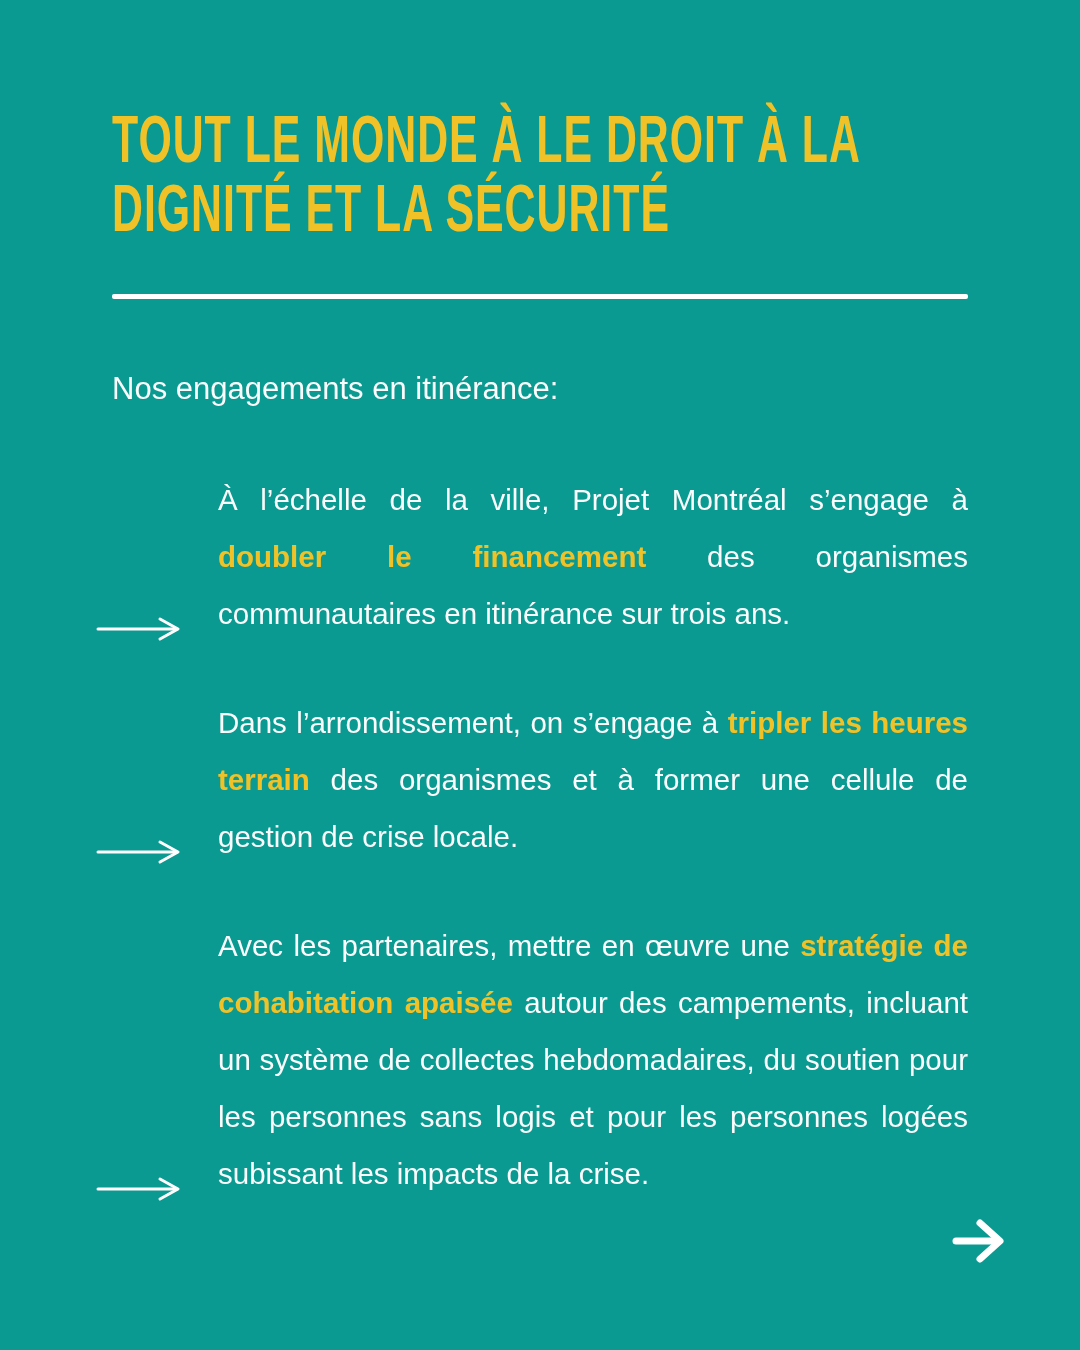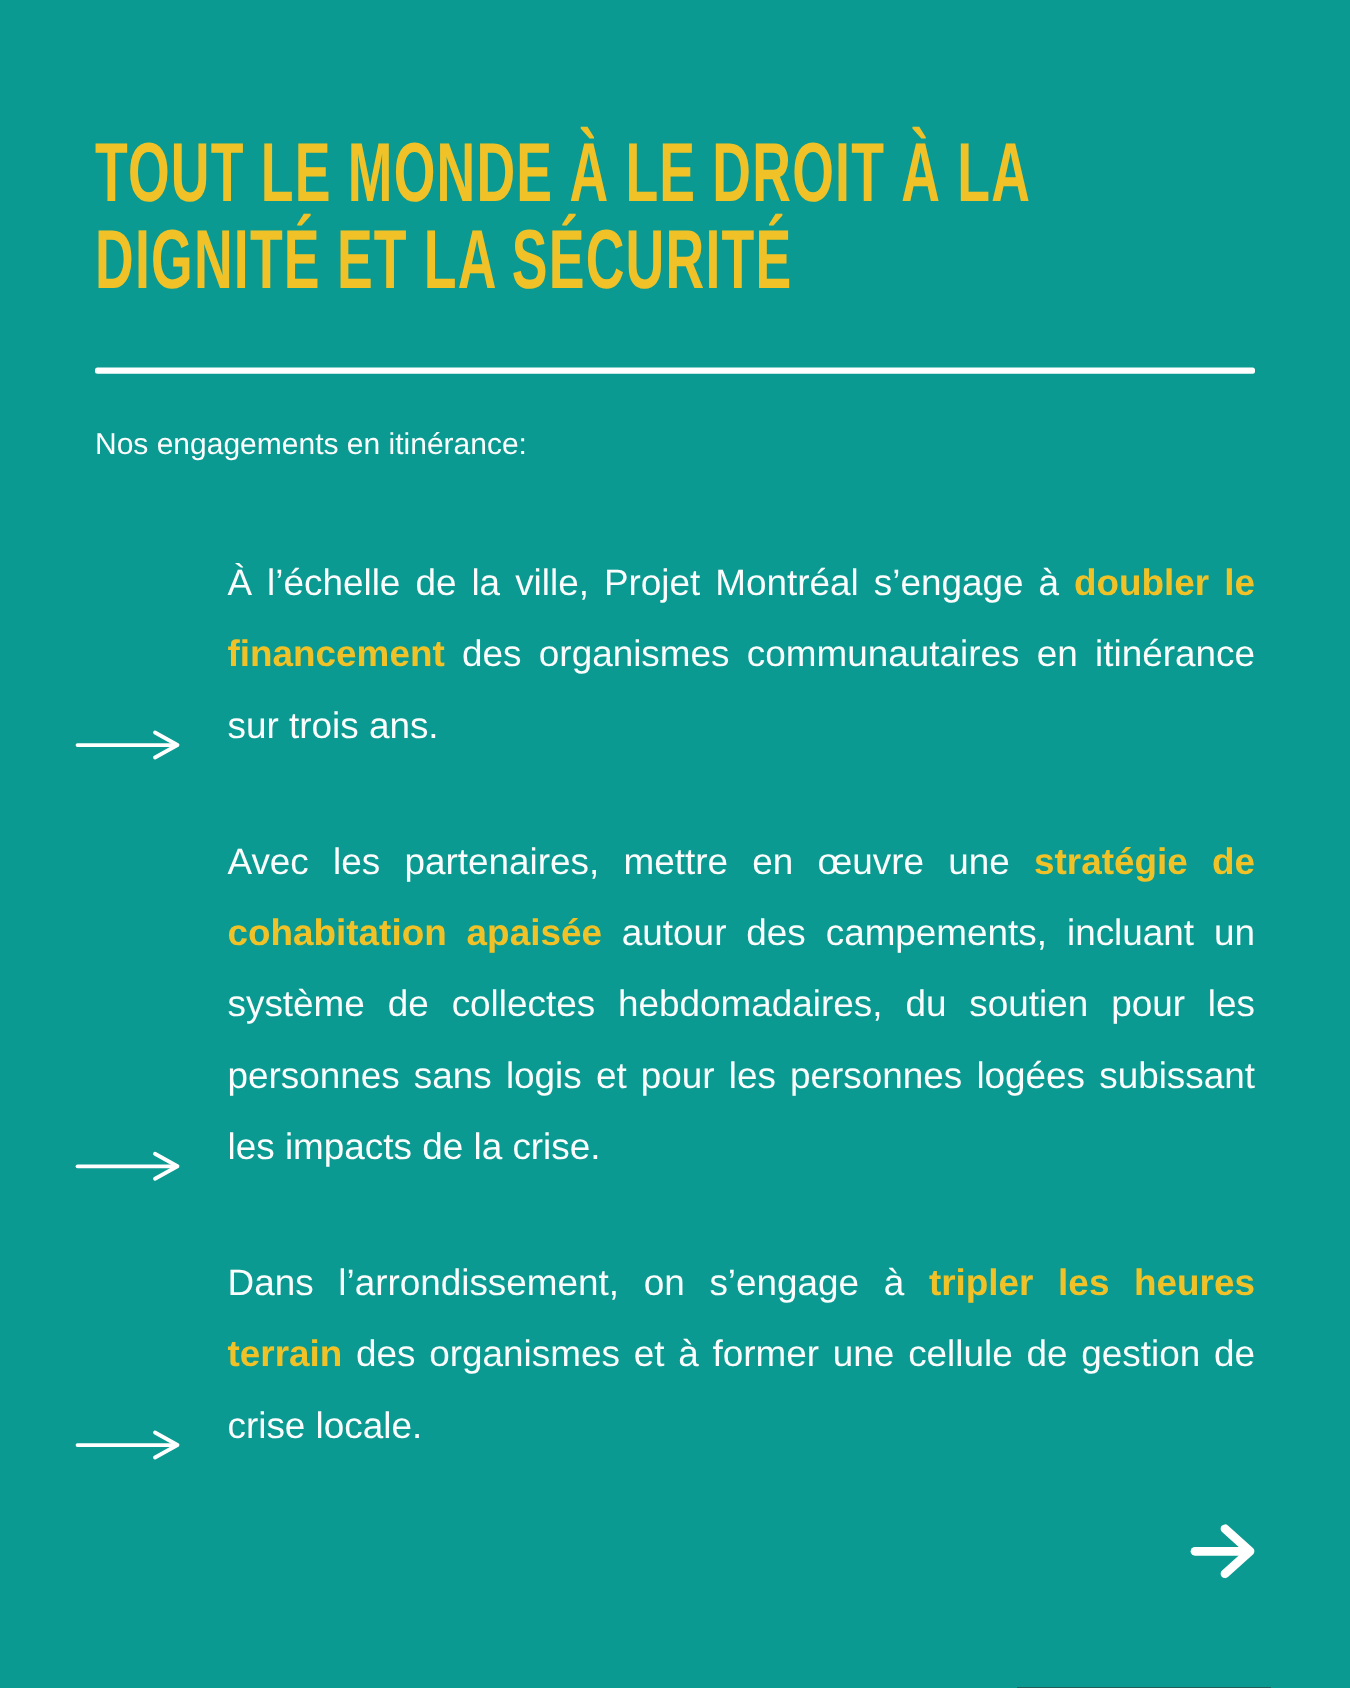--- a/index.html
+++ b/index.html
@@ -10,21 +10,21 @@
   *{margin:0;padding:0;box-sizing:border-box;}
   html,body{background:#333;}
   .page{
     position:relative;
     width:1080px;
     height:1350px;
     background:var(--teal);
     overflow:hidden;
     font-family:"Liberation Sans", sans-serif;
     color:var(--white);
-    padding:0 76px;
+    padding:0 112px;
   }
   
   .title-block{margin-top:104px;}
   .title-line{
     font-size:67px;
     font-weight:800;
     line-height:69px;
     color:var(--yellow);
     letter-spacing:1.5px;
     white-space:nowrap;
@@ -34,22 +34,22 @@
   
   .divider{
     margin-top:52px;
     height:5px;
     width:100%;
     background:#ffffff;
     border-radius:2px;
   }
   
   .intro{
-    margin-top:37px;
-    font-size:24px;
+    margin-top:70px;
+    font-size:31px;
     line-height:40px;
     color:var(--white);
   }
   
   .bullet-list{margin-top:62px;}
   .bullet{
     display:flex;
     align-items:flex-end;
     margin-bottom:52px;
   }
@@ -108,30 +108,30 @@
         </span>
         <p class="bullet-text"><span>À l’échelle de la ville, Projet Montréal s’engage à </span><span class="hl">doubler le financement</span><span> des organismes communautaires en itinérance sur trois ans.</span></p>
       </div>
       <div class="bullet">
         <span class="bullet-arrow">
           <svg viewBox="0 0 88 26" fill="none" stroke="#ffffff" stroke-width="3" stroke-linecap="round" stroke-linejoin="round">
             <line x1="2" y1="13" x2="80" y2="13"></line>
             <polyline points="64,3 82,13 64,23"></polyline>
           </svg>
         </span>
-        <p class="bullet-text"><span>Avec les partenaires, mettre en œuvre une </span><span class="hl">stratégie de cohabitation apaisée</span><span> autour des campements, incluant un système de collectes hebdomadaires, du soutien pour les personnes sans logis et pour les personnes logées subissant les impacts de la crise.</span></p>
+        <p class="bullet-text"><span>Dans l’arrondissement, on s’engage à </span><span class="hl">tripler les heures terrain</span><span> des organismes et à former une cellule de gestion de crise locale.</span></p>
       </div>
       <div class="bullet">
         <span class="bullet-arrow">
           <svg viewBox="0 0 88 26" fill="none" stroke="#ffffff" stroke-width="3" stroke-linecap="round" stroke-linejoin="round">
             <line x1="2" y1="13" x2="80" y2="13"></line>
             <polyline points="64,3 82,13 64,23"></polyline>
           </svg>
         </span>
-        <p class="bullet-text"><span>Dans l’arrondissement, on s’engage à </span><span class="hl">tripler les heures terrain</span><span> des organismes et à former une cellule de gestion de crise locale.</span></p>
+        <p class="bullet-text"><span>Avec les partenaires, mettre en œuvre une </span><span class="hl">stratégie de cohabitation apaisée</span><span> autour des campements, incluant un système de collectes hebdomadaires, du soutien pour les personnes sans logis et pour les personnes logées subissant les impacts de la crise.</span></p>
       </div>
     </div>
 
   <div class="next-arrow">
     <svg viewBox="0 0 56 46" fill="none" stroke="#ffffff" stroke-width="7" stroke-linecap="round" stroke-linejoin="round">
       <line x1="4" y1="23" x2="46" y2="23"></line>
       <polyline points="28,5 48,23 28,41"></polyline>
     </svg>
   </div>
 

